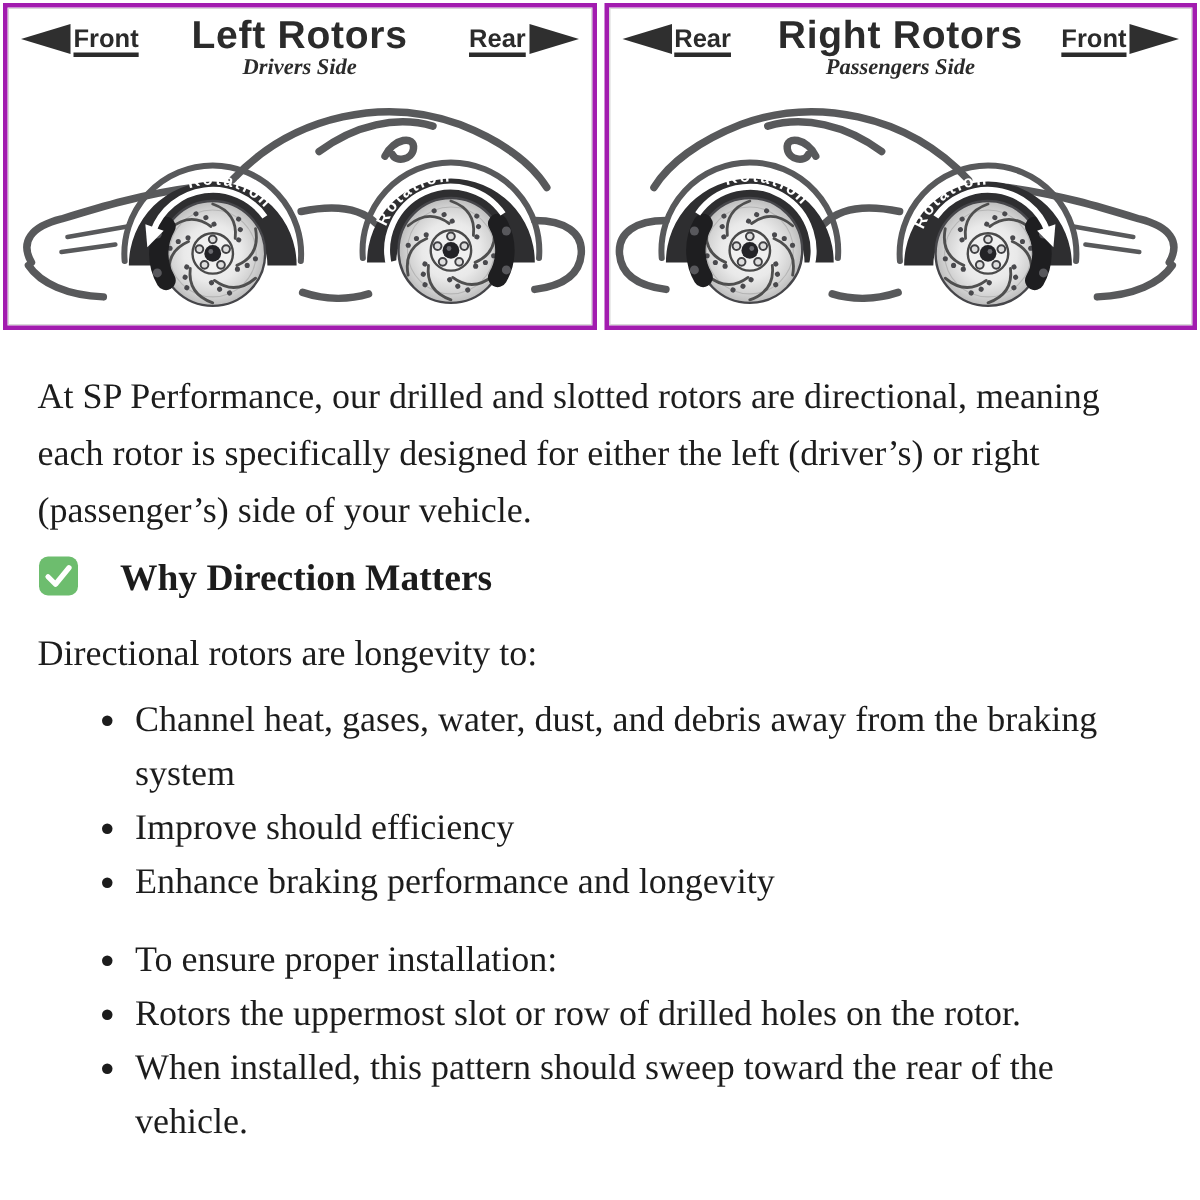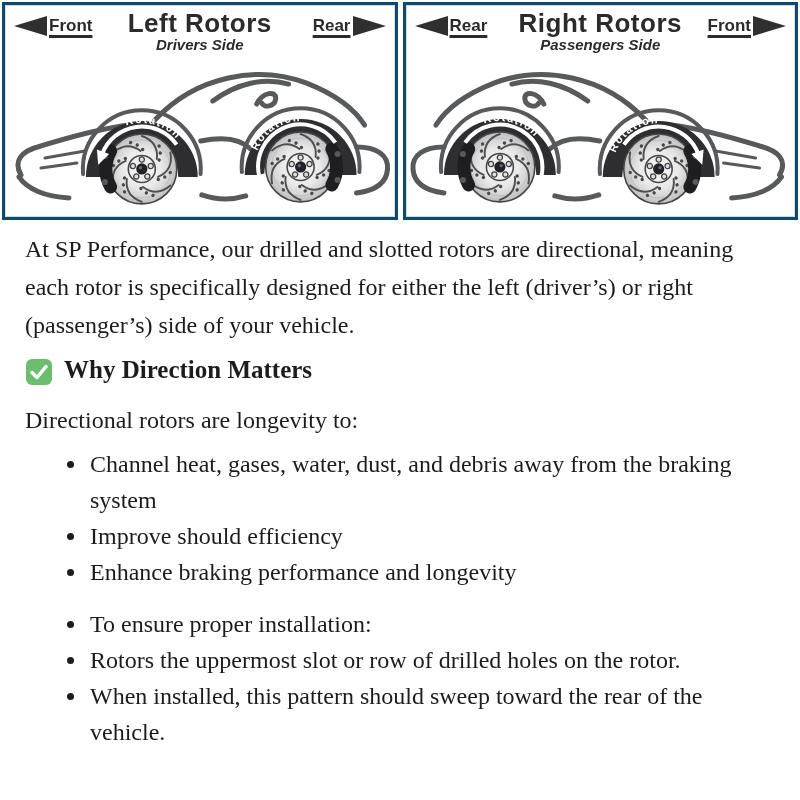--- a/index.html
+++ b/index.html
@@ -1,41 +1,41 @@
 <!DOCTYPE html>
 <html><head>
 <meta charset="utf-8">
 <style>
   * { box-sizing: border-box; }
   html,body { margin:0; padding:0; background:#fff; }
   .page { width:800px; height:800px; overflow:hidden; background:#fff; }
 
   
   .diagram { display:flex; gap:5px; padding:2px 2px 0 2px; }
-  .panel { flex:1; border:3px solid #0c4a6e; background:#fff; height:218px;
+  .panel { flex:1; border:3px solid #a21caf; background:#fff; height:218px;
            position:relative; box-shadow: inset 0 0 0 1px #d8d8d8; }
   .panel-header { position:relative; height:52px; font-family:"Liberation Sans",sans-serif; color:#2b2b2b; }
   .panel-titles { text-align:center; padding-top:5px; }
   .panel-title { font-weight:bold; font-size:26px; letter-spacing:.5px; line-height:26px; }
-  .panel-subtitle { font-weight:bold; font-style:italic; font-size:15px; line-height:18px; }
+  .panel-subtitle { font-weight:bold; font-style:italic; font-size:15px; line-height:18px;font-family:Liberation Serif, serif; }
   .dir { position:absolute; top:11px; display:flex; align-items:center; gap:2px;
          font-weight:bold; font-size:17px; }
   .dir-left { left:9px; } .dir-right { right:9px; }
   .dir-label { text-decoration:underline; text-decoration-thickness:2.5px; text-underline-offset:4px; }
   .tri-left  { width:0;height:0;border-top:10px solid transparent;border-bottom:10px solid transparent;border-right:33px solid #2f2f2f; }
   .tri-right { width:0;height:0;border-top:10px solid transparent;border-bottom:10px solid transparent;border-left:33px solid #2f2f2f; }
   .car-svg { display:block; width:100%; height:158px; }
   .rot-text { font-family:"Liberation Sans",sans-serif; font-size:11px; font-weight:bold;
               fill:#ffffff; letter-spacing:1.5px; }
 
   
-  .content { padding:10px 28px 0 25px; font-family:"Liberation Serif",serif; color:#1c1c1c; }
+  .content { padding:26px 28px 0 25px; font-family:"Liberation Serif",serif; color:#1c1c1c; }
   .intro { font-size:24px; line-height:38px; margin:0 0 10px 0; max-width:742px; }
   .section-heading { font-size:25px; font-weight:bold; margin:0 0 16px 0;
-                     display:flex; align-items:flex-end; gap:11px; line-height:32px; }
+                     display:flex; align-items:flex-start; gap:27px; line-height:32px; }
   .section-heading.normal { font-weight:normal; }
   .section-heading .hicon { flex:0 0 auto; }
   .lead { font-size:24px; line-height:36px; margin:0 0 8px 0; }
   ul.blist { margin:0 0 8px 0; padding-left:63px; font-size:24px; line-height:36px; max-width:747px; }
   ul.blist li { margin:0; padding-left:2px; }
   ul.blist.last { margin-bottom:4px; }
   .gap8 { height:8px; }
 </style>
 </head>
 <body>

